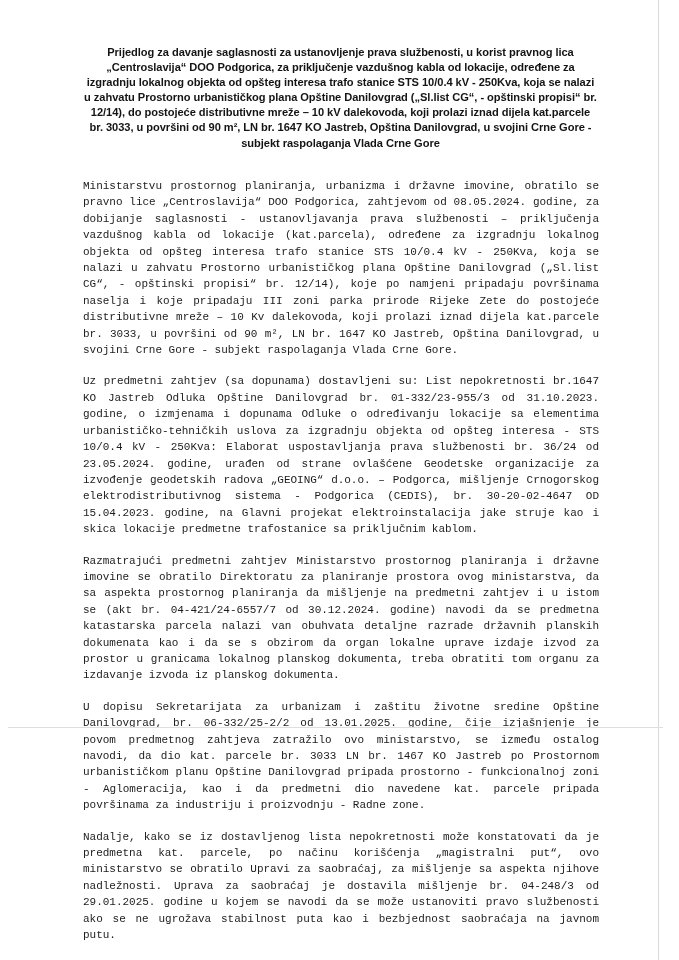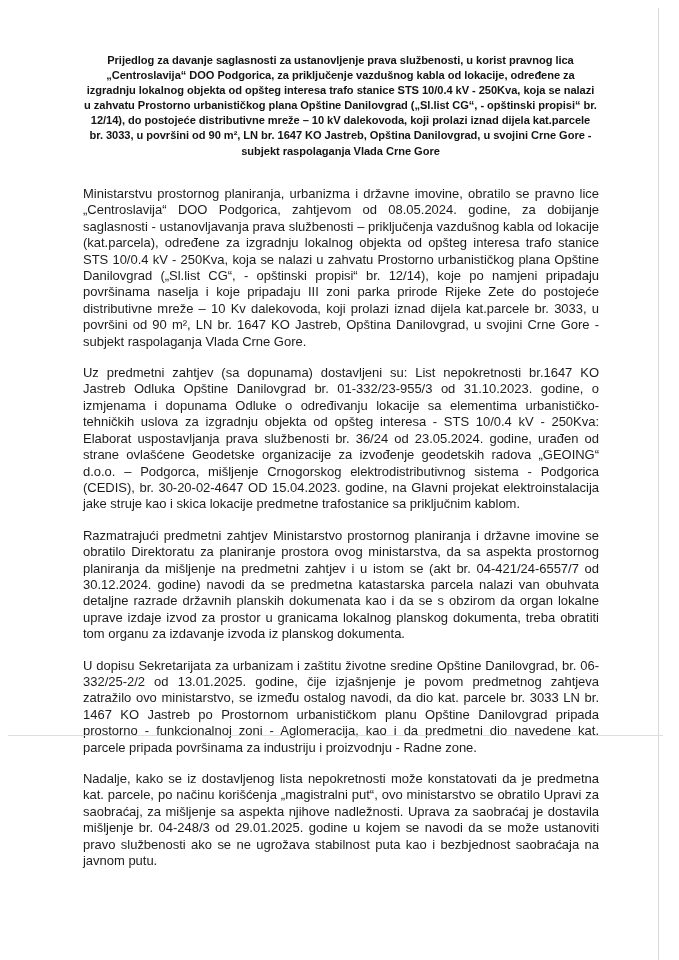--- a/index.html
+++ b/index.html
@@ -31,21 +31,21 @@
     left: 8px;
     bottom: 8px;
     width: 655px;
     height: 1px;
     background: #dedede;
   }
 
   .page {
     position: absolute;
     left: 0;
-    top: 8px;
+    top: 0;
     width: 679px;
     height: 736px;
     padding: 0;
     box-sizing: border-box;
   }
 
   .doc-title {
     position: absolute;
     left: 83px;
     top: 45px;
@@ -60,27 +60,28 @@
 
   .body-block {
     position: absolute;
     left: 83px;
     top: 178px;
     width: 516px;
   }
 
   .para {
     text-align: justify;
-    font-size: 13px;
+    font-size: 11px;
     line-height: 16.4px;
     color: #1c1c1c;
     margin: 0 0 15px 0;
     letter-spacing: -0.02px;
     -webkit-hyphens: none;
     hyphens: none;
+    font-family: Liberation Mono, monospace;
   }
   .para:last-child {
     margin-bottom: 0;
   }
 </style>
 </head>
 <body>
 
 <div class="page">
 

